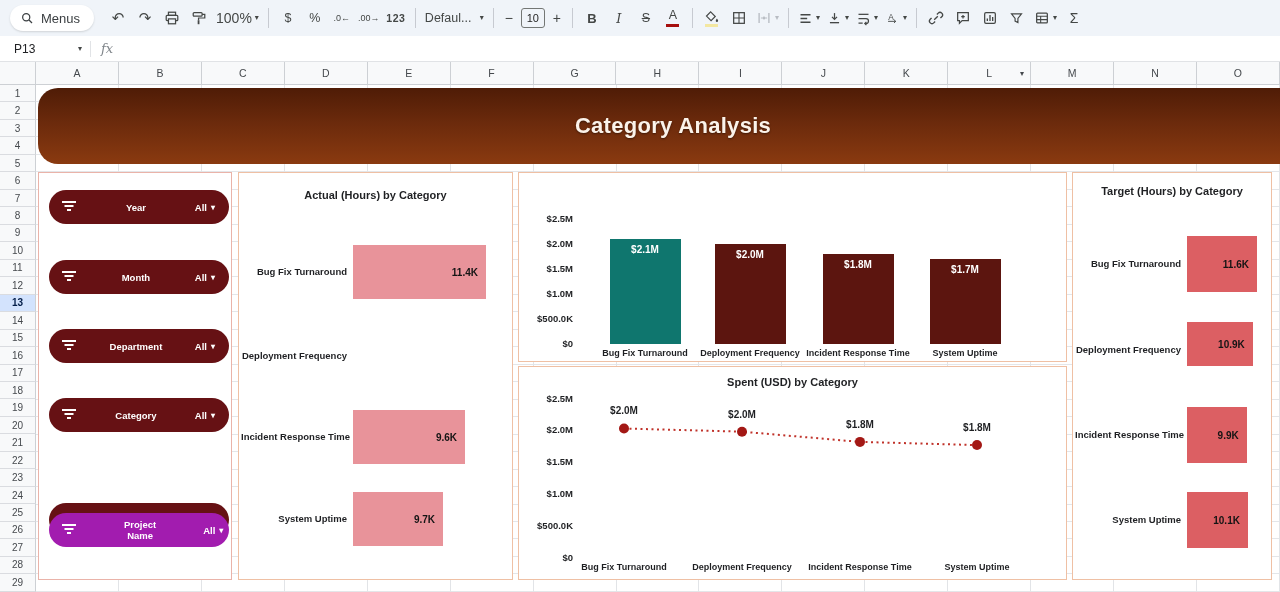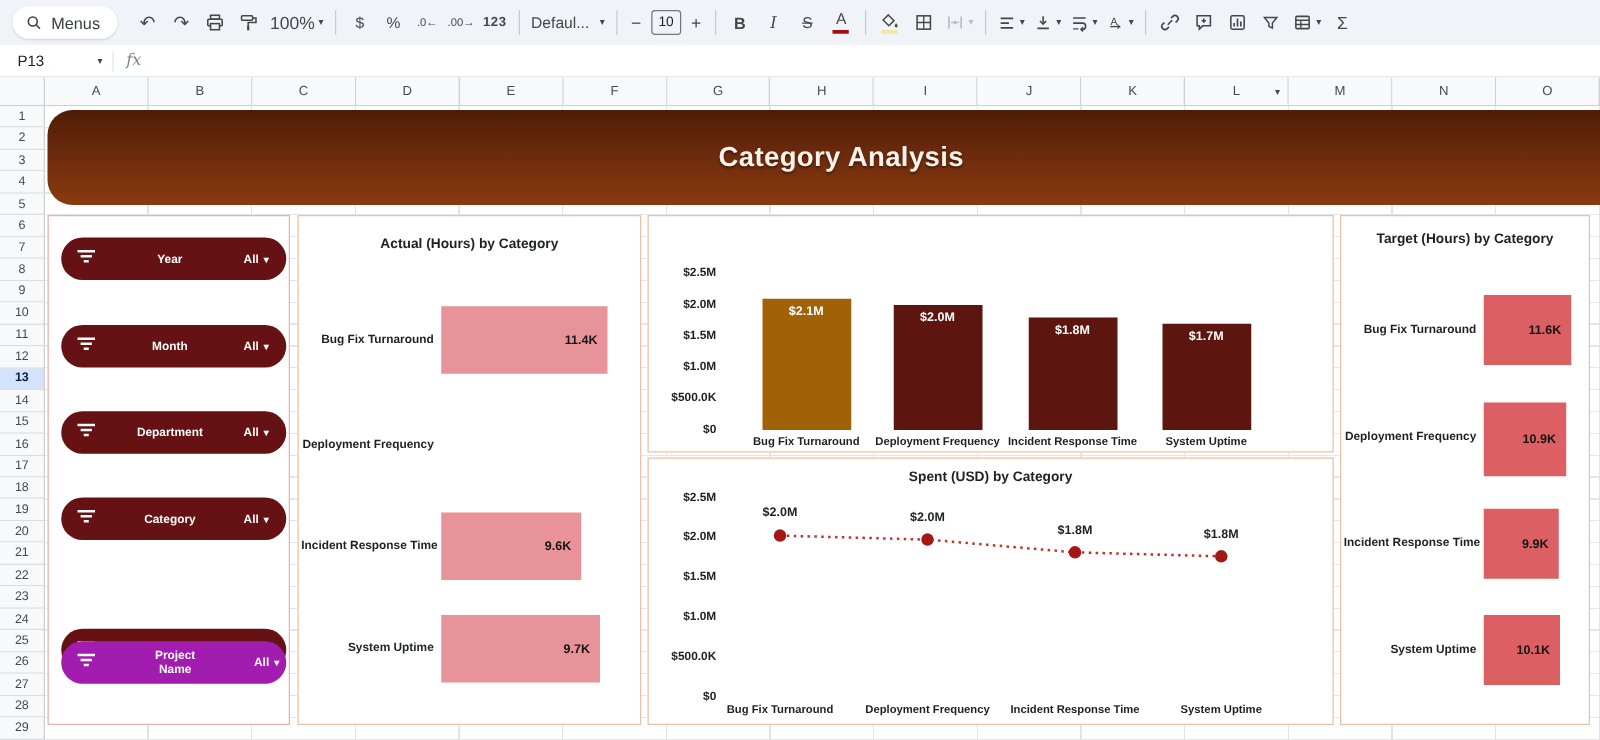--- a/index.html
+++ b/index.html
@@ -428,32 +428,32 @@
           <div class="hbar-label" style="top: 93px;">Bug Fix Turnaround</div>
           <div class="hbar" style="left: 114px; top: 72px; height: 54px; width: 133px; background: rgb(232, 147, 154);">
             <span class="hbar-value">11.4K</span>
           </div>
           <div class="hbar-label" style="top: 177px;">Deployment Frequency</div>
           <div class="hbar-label" style="top: 258px;">Incident Response Time</div>
           <div class="hbar" style="left: 114px; top: 237px; height: 54px; width: 112px; background: rgb(232, 147, 154);">
             <span class="hbar-value">9.6K</span>
           </div>
           <div class="hbar-label" style="top: 340px;">System Uptime</div>
-          <div class="hbar" style="left: 114px; top: 319px; height: 54px; width: 127px; background: rgb(232, 147, 154);">
+          <div class="hbar" style="left: 114px; top: 319px; height: 54px; width: 90px; background: rgb(232, 147, 154);">
             <span class="hbar-value">9.7K</span>
           </div>
         </div>
       <div class="card chart-budget" id="chartBudget">
           <div class="ytick" style="left: 4px; top: 40px;">$2.5M</div>
           <div class="ytick" style="left: 4px; top: 65px;">$2.0M</div>
           <div class="ytick" style="left: 4px; top: 90px;">$1.5M</div>
           <div class="ytick" style="left: 4px; top: 115px;">$1.0M</div>
           <div class="ytick" style="left: 4px; top: 140px;">$500.0K</div>
           <div class="ytick" style="left: 4px; top: 165px;">$0</div>
-          <div class="vbar" style="left: 90.5px; top: 66px; width: 71px; height: 105px; background: #a16207; justify-content: center;">
+          <div class="vbar" style="left: 90.5px; top: 66px; width: 71px; height: 105px; background: #0f766e; justify-content: center;">
             <span class="vbar-value" style="color: rgb(255, 255, 255);">$2.1M</span>
           </div>
           <div class="xlabel" style="left: 64px; top: 175px; width: 124px;">Bug Fix Turnaround</div>
           <div class="vbar" style="left: 195.5px; top: 71px; width: 71px; height: 100px; background: rgb(92, 21, 15);">
             <span class="vbar-value" style="color: rgb(255, 255, 255);">$2.0M</span>
           </div>
           <div class="xlabel" style="left: 169px; top: 175px; width: 124px;">Deployment Frequency</div>
           <div class="vbar" style="left: 303.5px; top: 81px; width: 71px; height: 90px; background: rgb(92, 21, 15);">
             <span class="vbar-value" style="color: rgb(255, 255, 255);">$1.8M</span>
           </div>
@@ -487,21 +487,21 @@
           <div class="pt-label" style="left: 428px; top: 55.074px;">$1.8M</div>
           <div class="xlabel" style="left: 396px; top: 195px; width: 124px;">System Uptime</div>
         </div>
       <div class="card chart-target" id="chartTarget">
           <div class="chart-title" style="top: 12px;">Target (Hours) by Category</div>
           <div class="hbar-label" style="top: 85px;">Bug Fix Turnaround</div>
           <div class="hbar" style="left: 114px; top: 63px; height: 56px; width: 70px; background: rgb(220, 95, 99);">
             <span class="hbar-value">11.6K</span>
           </div>
           <div class="hbar-label" style="top: 171px;">Deployment Frequency</div>
-          <div class="hbar" style="left: 114px; top: 149px; height: 59px; width: 65.7759px; background: rgb(220, 95, 99); padding-left: 12px;">
+          <div class="hbar" style="left: 114px; top: 149px; height: 44px; width: 65.7759px; background: rgb(220, 95, 99); padding-left: 12px;">
             <span class="hbar-value">10.9K</span>
           </div>
           <div class="hbar-label" style="top: 256px;">Incident Response Time</div>
           <div class="hbar" style="left: 114px; top: 234px; height: 56px; width: 59.7414px; background: rgb(220, 95, 99);">
             <span class="hbar-value">9.9K</span>
           </div>
           <div class="hbar-label" style="top: 341px;">System Uptime</div>
           <div class="hbar" style="left: 114px; top: 319px; height: 56px; width: 60.9483px; background: rgb(220, 95, 99);">
             <span class="hbar-value">10.1K</span>
           </div>

